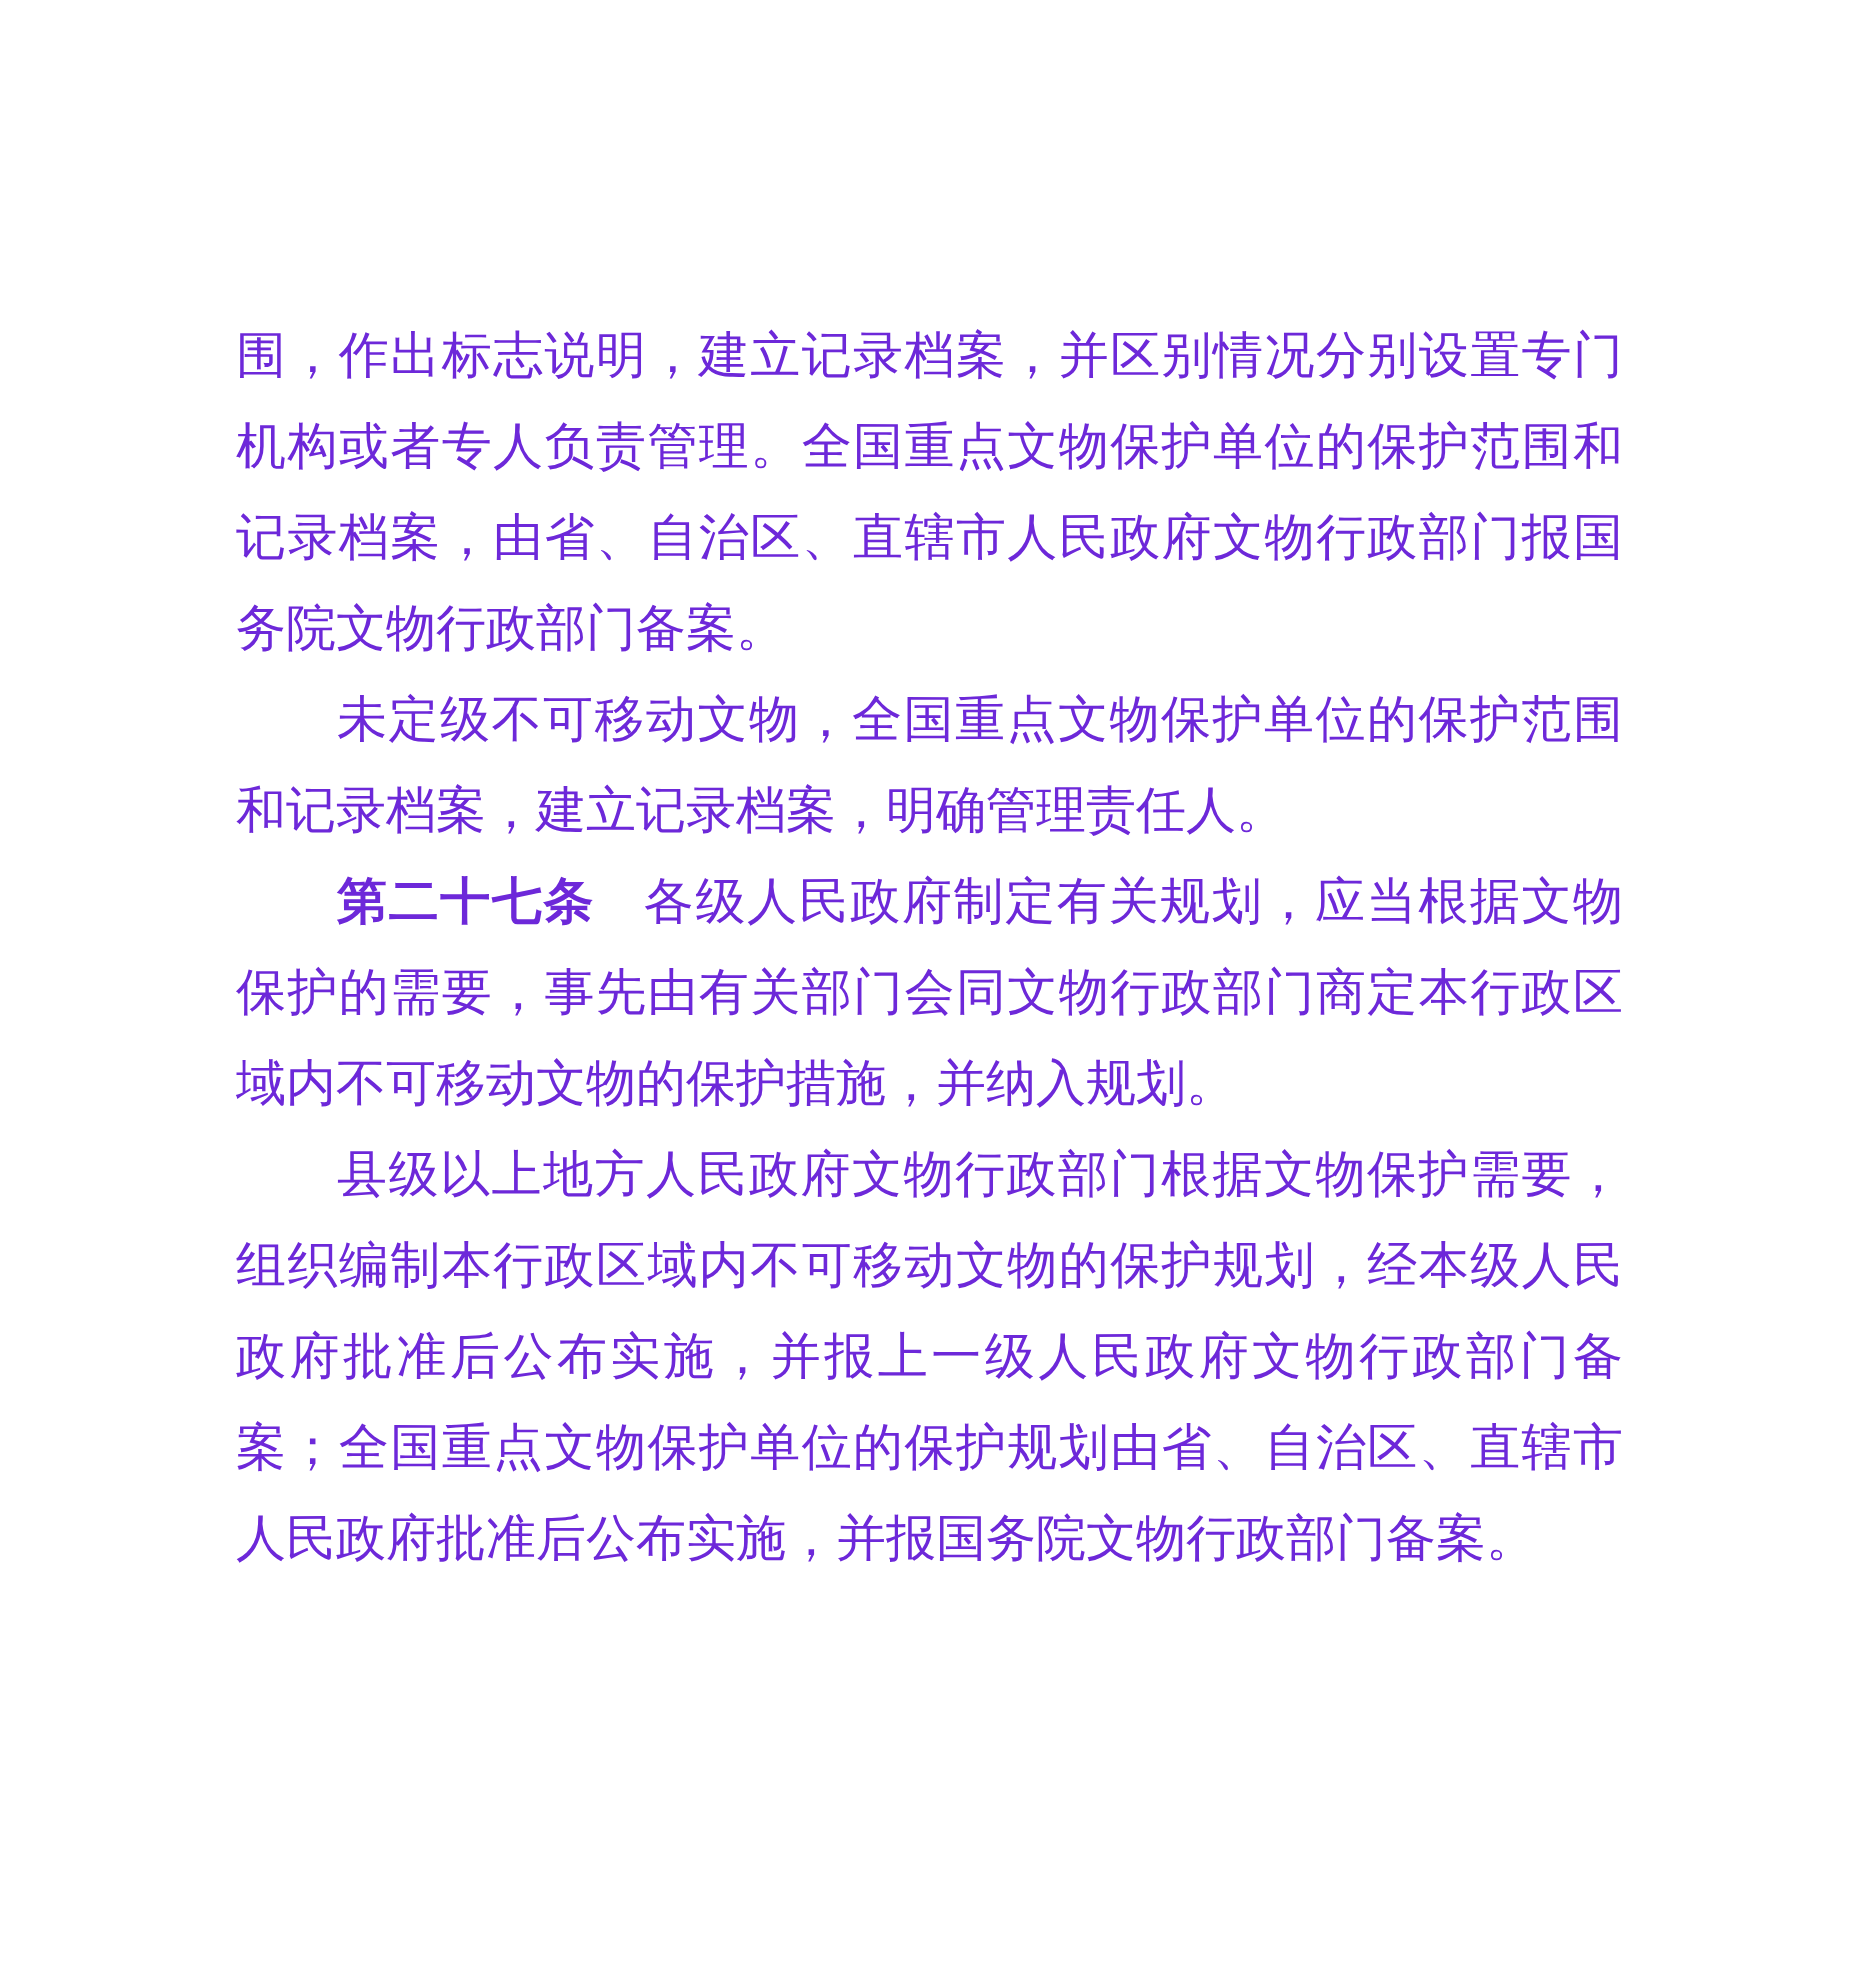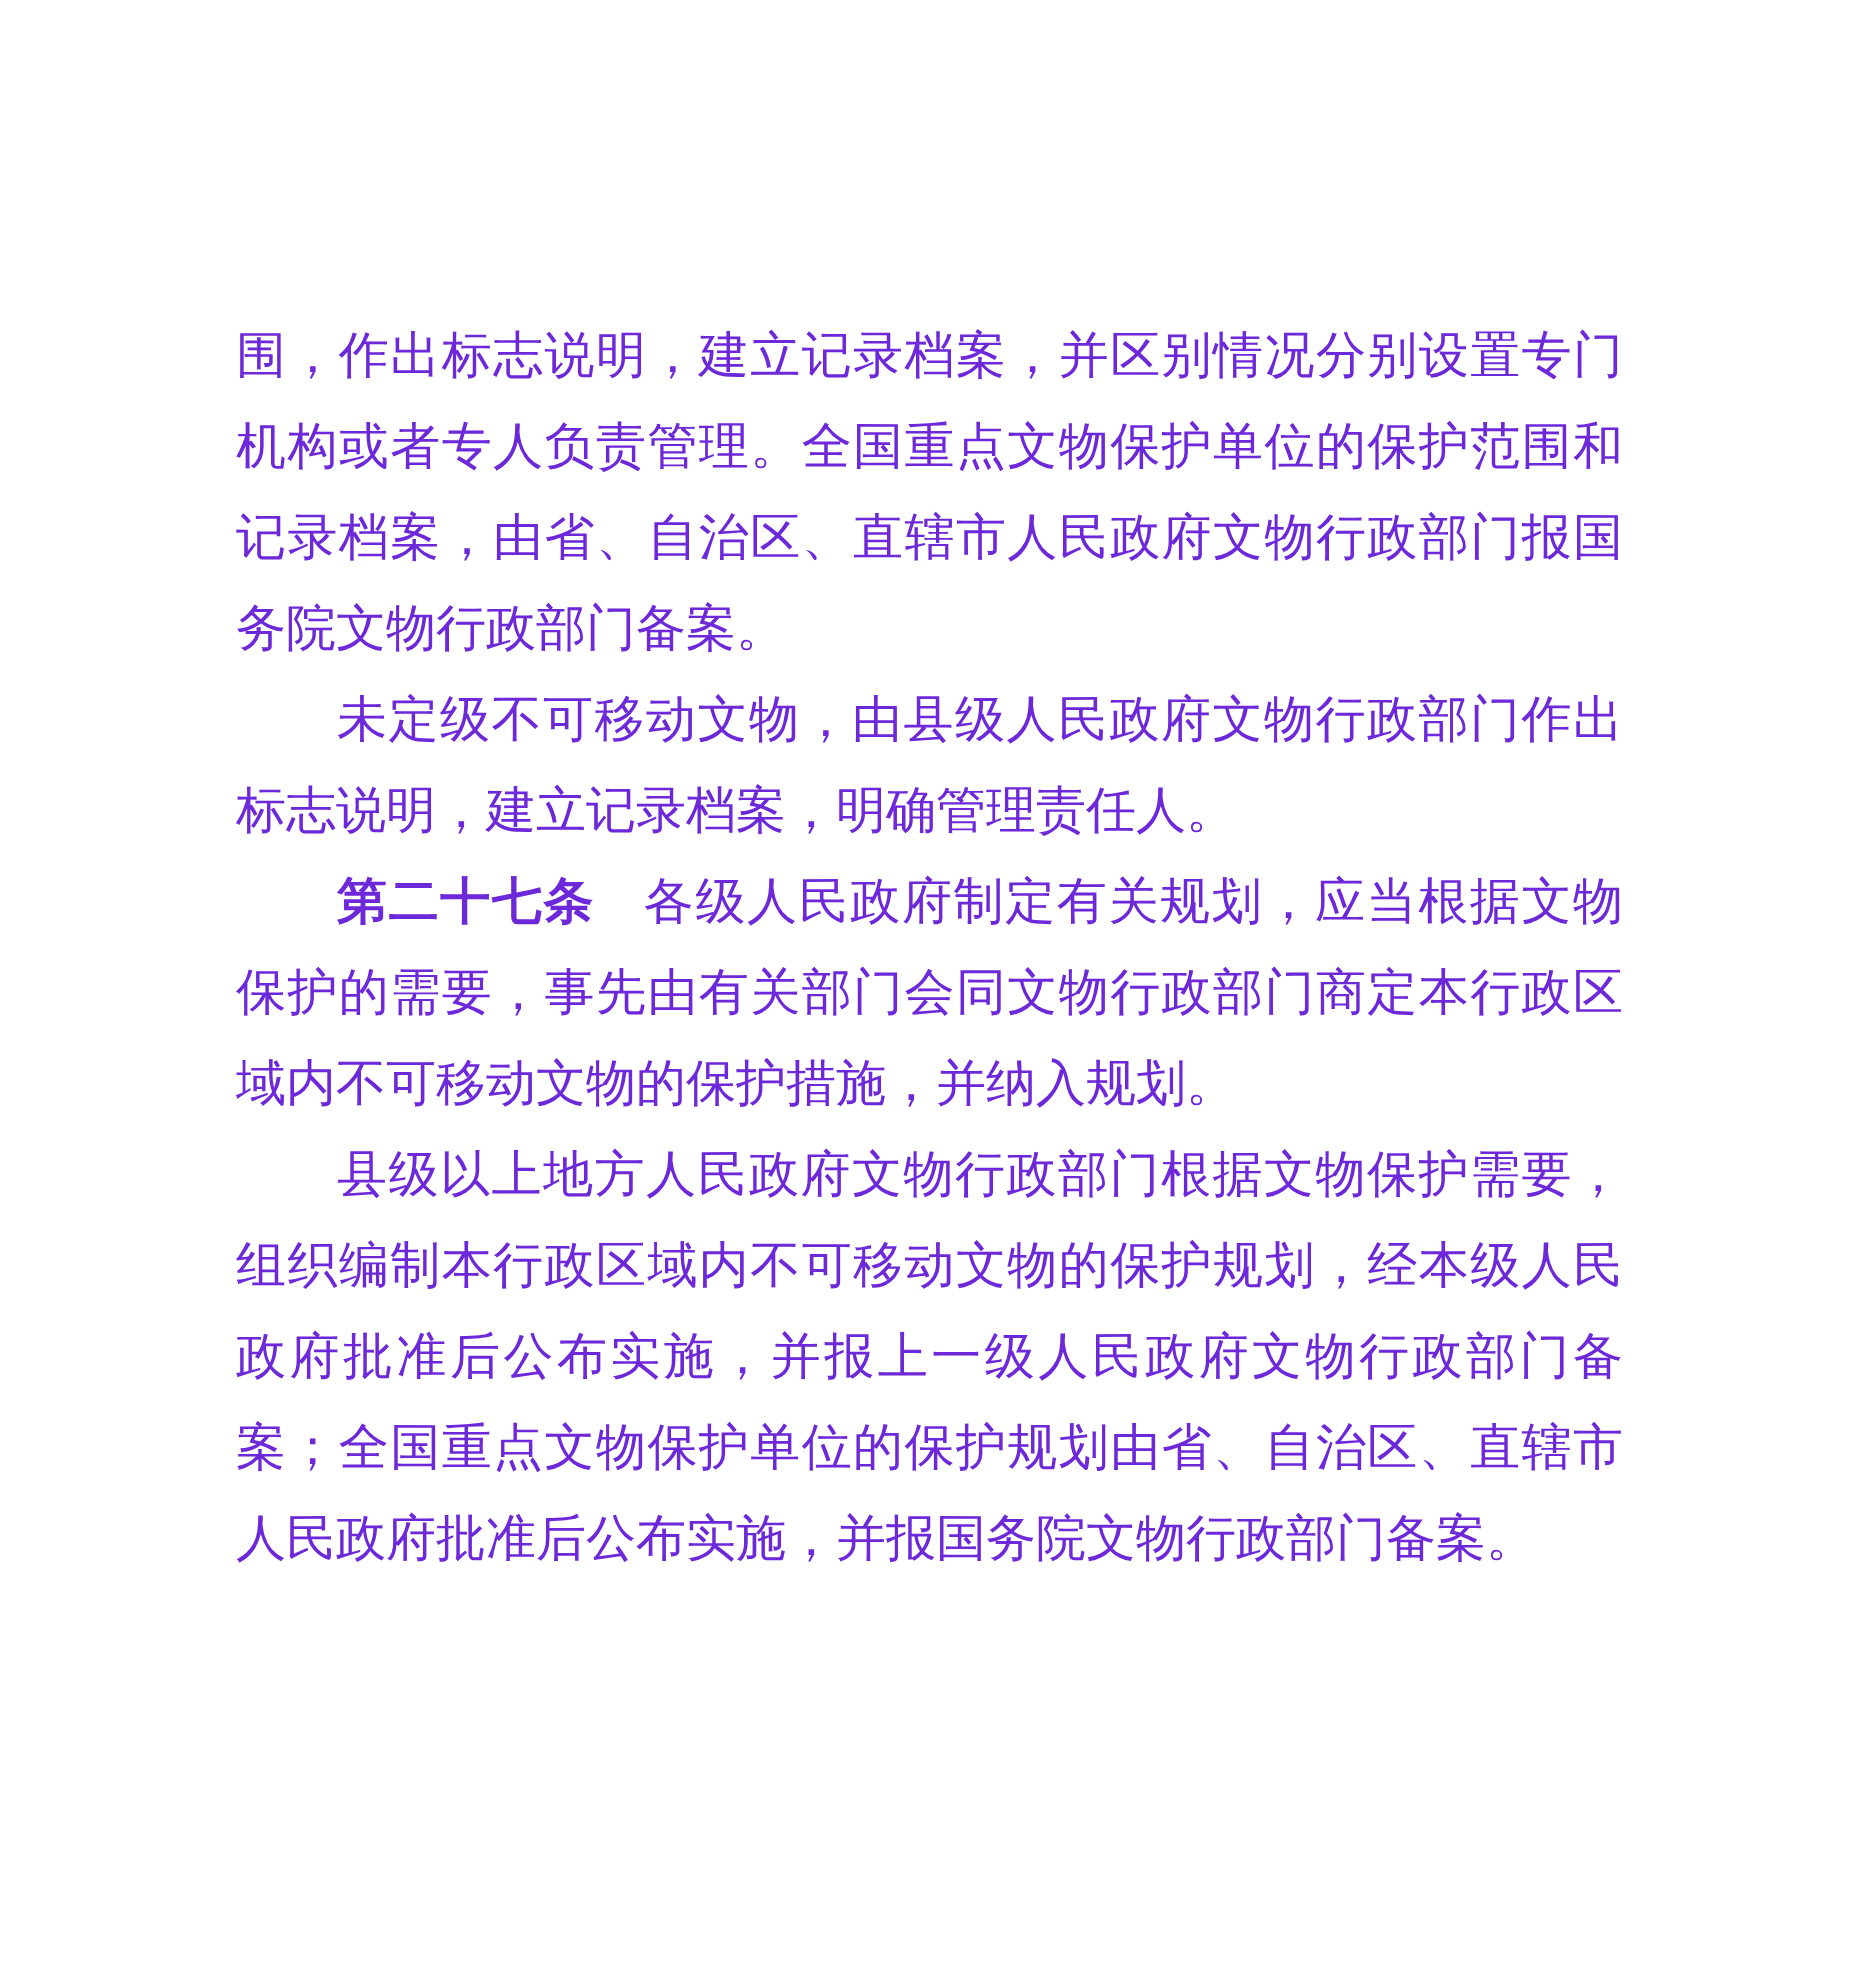--- a/index.html
+++ b/index.html
@@ -53,21 +53,21 @@
 </style>
 </head>
 <body>
 
 <div class="page">
 
   <div class="text-block">
 
     <p class="para noindent">围，作出标志说明，建立记录档案，并区别情况分别设置专门机构或者专人负责管理。全国重点文物保护单位的保护范围和记录档案，由省、自治区、直辖市人民政府文物行政部门报国务院文物行政部门备案。</p>
 
-    <p class="para indent">未定级不可移动文物，由县级人民政府文物行政部门作出标志说明，建立记录档案，明确管理责任人。</p>
+    <p class="para indent">未定级不可移动文物，全国重点文物保护单位的保护范围和记录档案，建立记录档案，明确管理责任人。</p>
 
 
 
     <p class="para indent"><span class="article-label">第二十七条</span><span class="article-gap"></span><span>各级人民政府制定有关规划，应当根据文物保护的需要，事先由有关部门会同文物行政部门商定本行政区域内不可移动文物的保护措施，并纳入规划。</span></p>
 
     <p class="para indent">县级以上地方人民政府文物行政部门根据文物保护需要，组织编制本行政区域内不可移动文物的保护规划，经本级人民政府批准后公布实施，并报上一级人民政府文物行政部门备案；全国重点文物保护单位的保护规划由省、自治区、直辖市人民政府批准后公布实施，并报国务院文物行政部门备案。</p>
 
   </div>
 
 </div>

